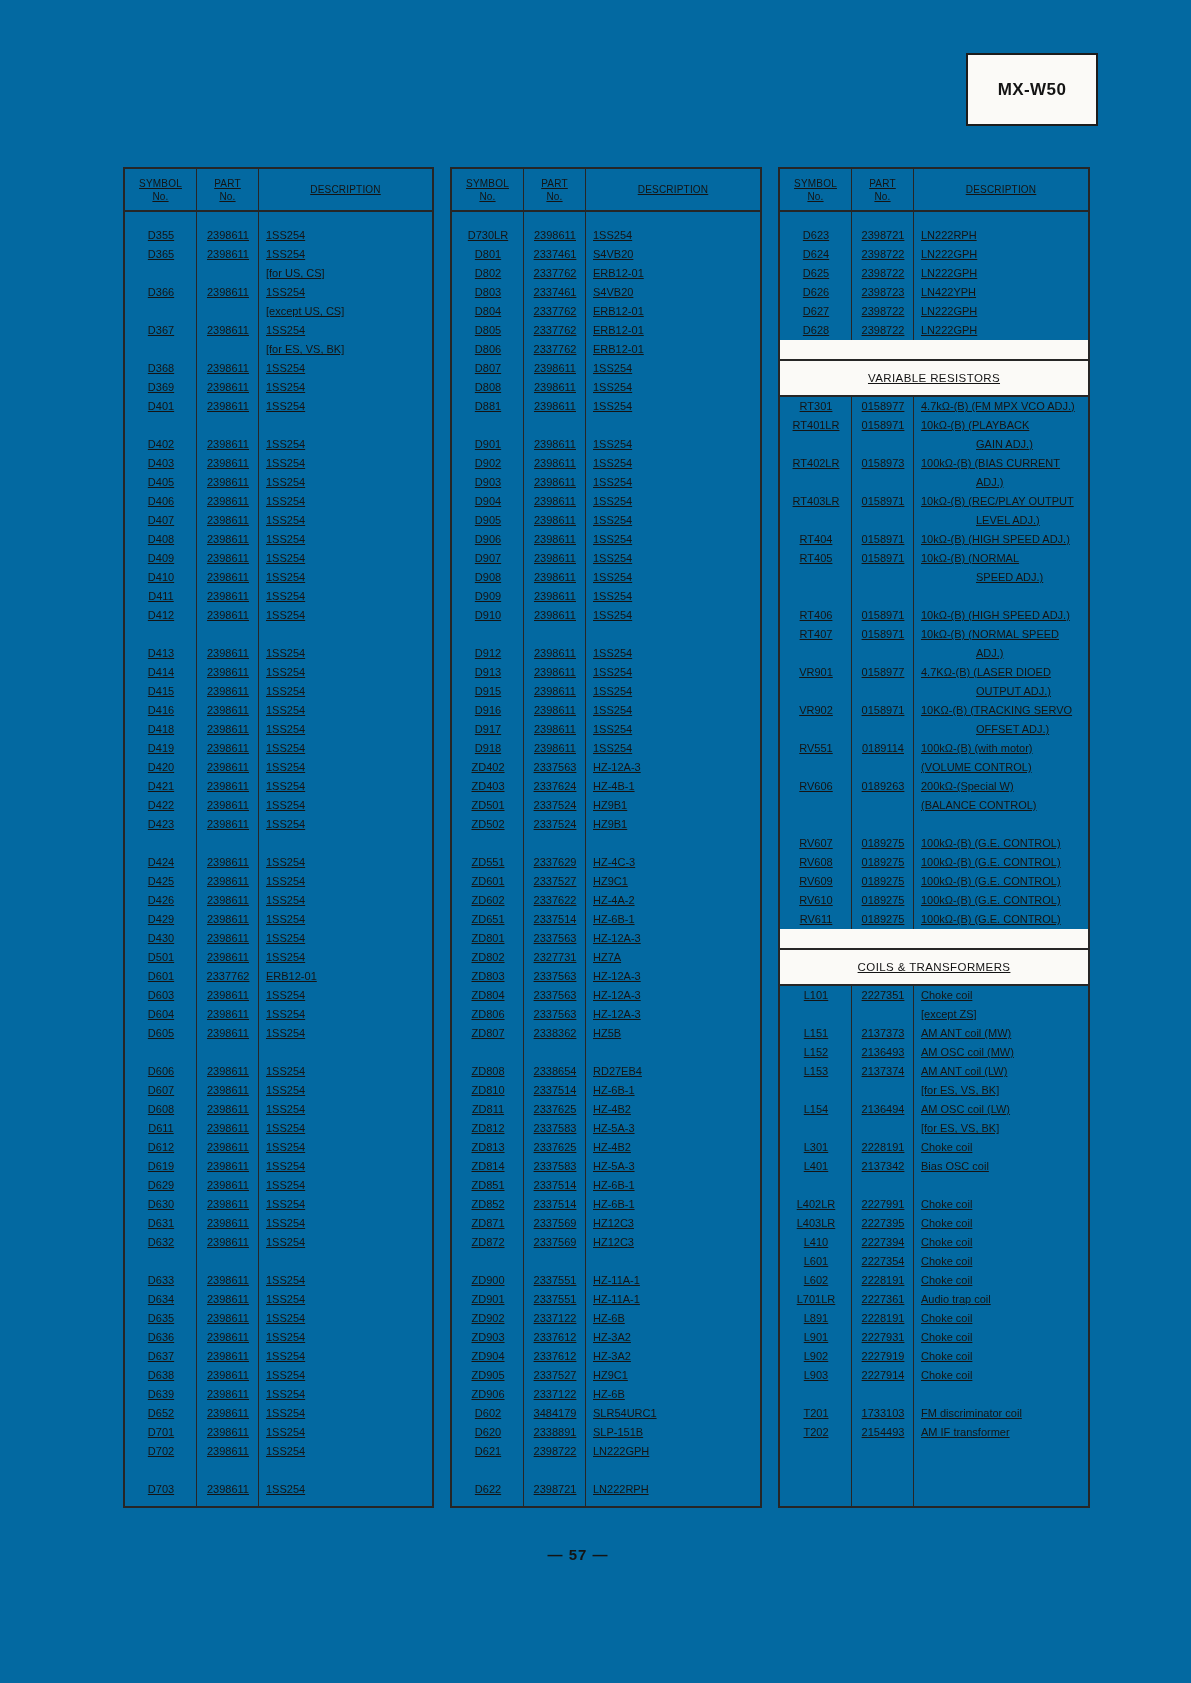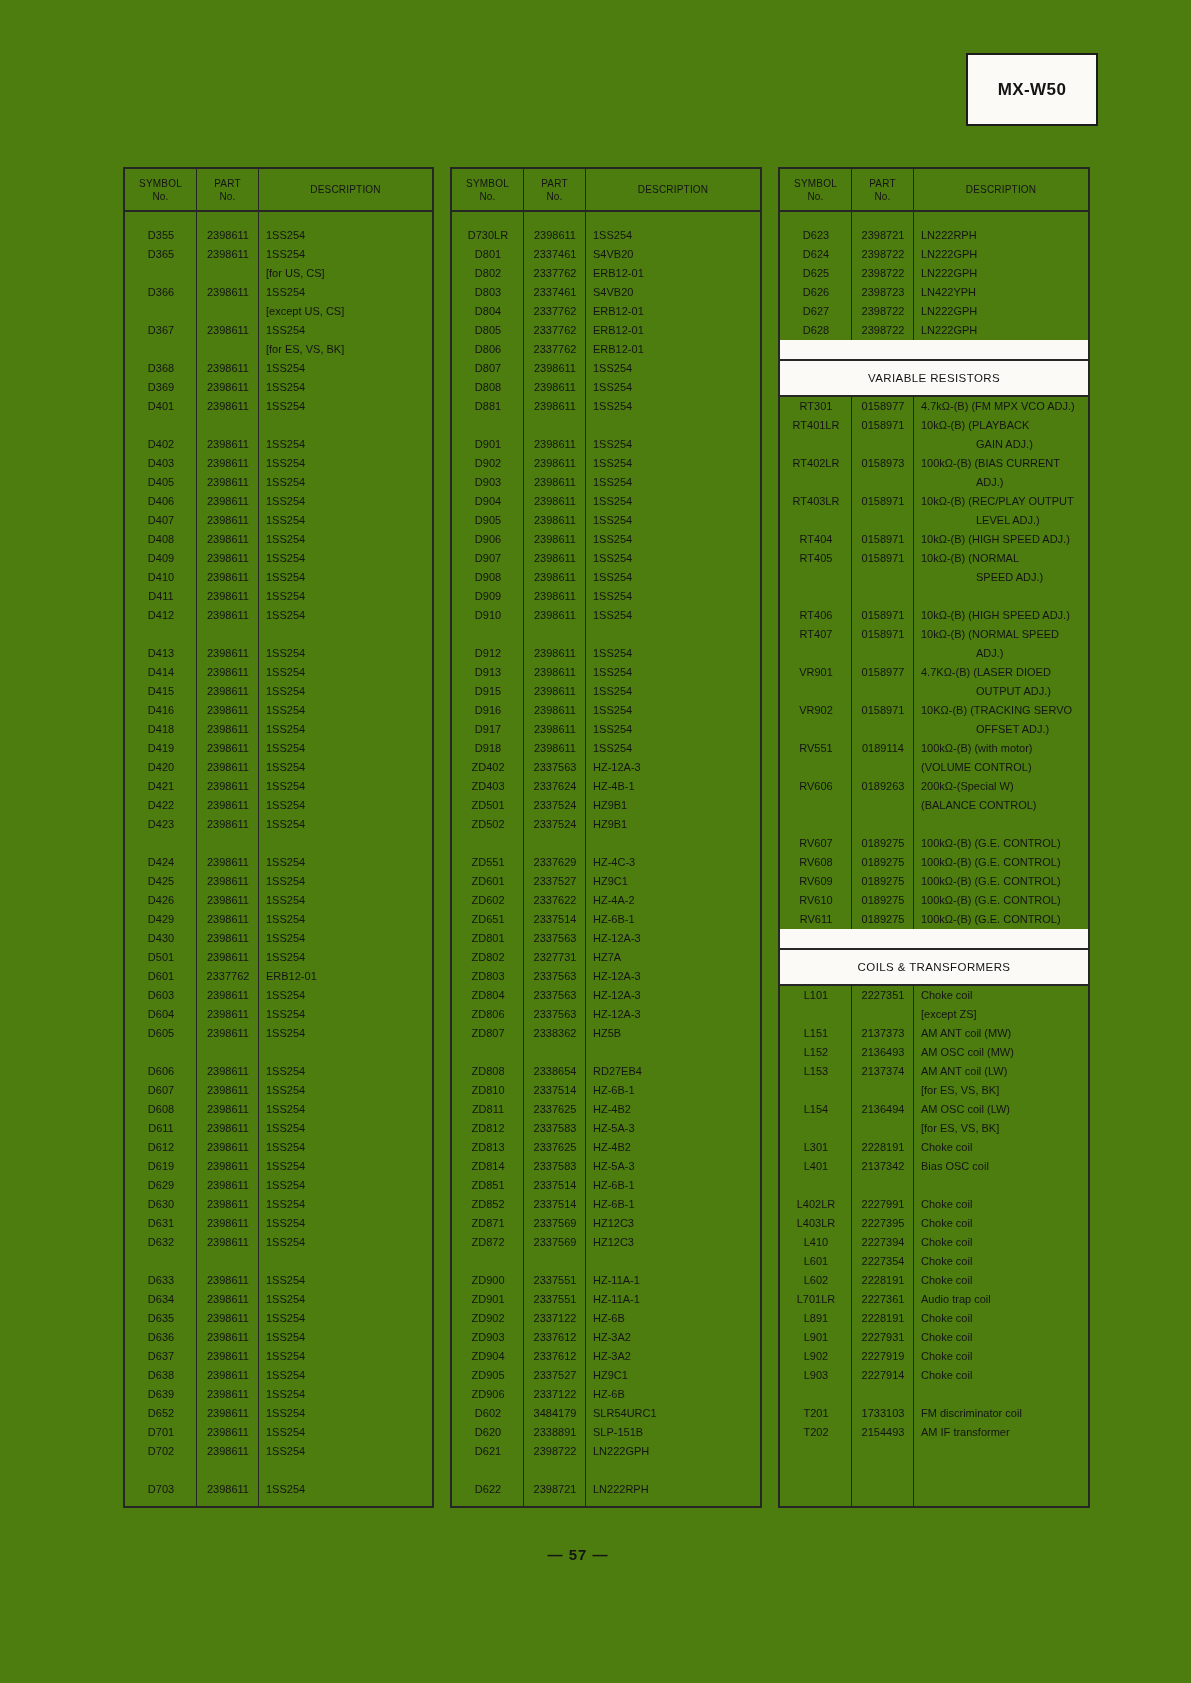--- a/index.html
+++ b/index.html
@@ -3,34 +3,34 @@
 <meta charset="utf-8">
 <style>
   * { box-sizing: border-box; }
   html, body { margin: 0; padding: 0; }
   body {
     width: 1191px; height: 1683px;
     background: #fbfaf7;
     font-family: "Liberation Sans", "DejaVu Sans", sans-serif;
     color: #141414;
   }
-  .page { position: relative; width: 1191px; height: 1683px; background: #4d7c0f; }
+  .page { position: relative; width: 1191px; height: 1683px; background: #0369a1; }
 
   .model-box {
     position: absolute; left: 966px; top: 53px; width: 132px; height: 73px;
     border: 2.5px solid #1c1c1c;
     display: flex; align-items: center; justify-content: center;
     background: #fbfaf7;
   }
   .model-box span { font-size: 17px; font-weight: 700; letter-spacing: .4px; }
 
   .table {
     position: absolute; top: 167px; height: 1341px;
     border: 2px solid #262626;
-    display: flex; flex-direction: column;
+    display: flex; flex-direction: column; text-decoration: underline;
   }
   .t1 { left: 123px; width: 311px; }
   .t2 { left: 450px; width: 312px; }
   .t3 { left: 778px; width: 312px; }
 
   .thead {
     flex: none; height: 43px;
     display: grid; grid-template-columns: 72px 62px 1fr;
     border-bottom: 2px solid #262626;
   }

